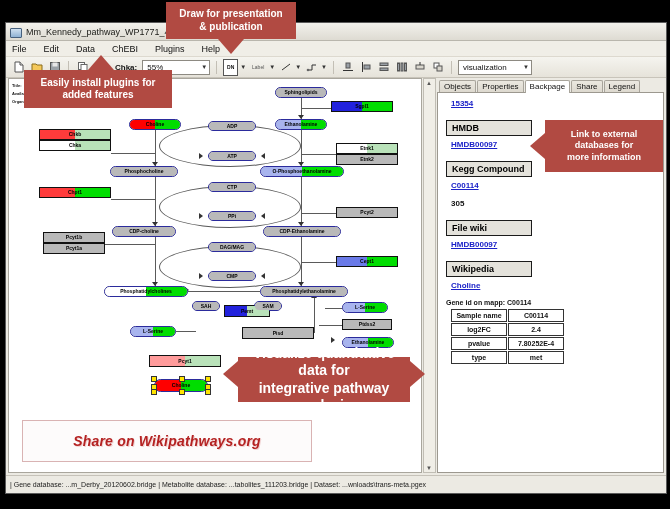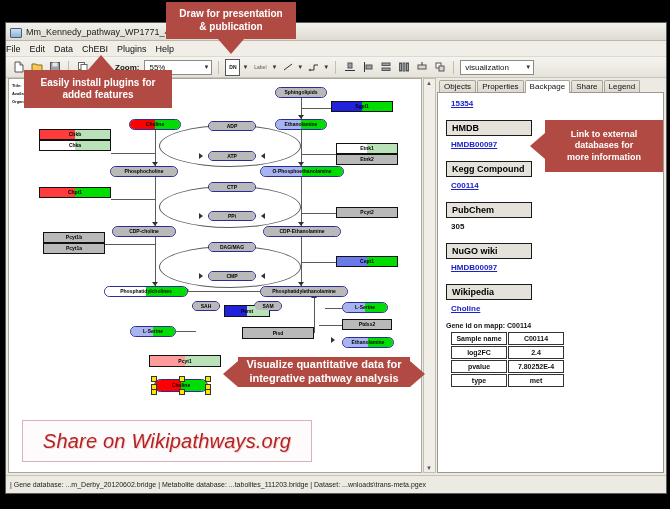--- a/index.html
+++ b/index.html
@@ -11,21 +11,21 @@
 
   
   .titlebar{height:17px;background:linear-gradient(#f2f1ec,#dedbd2);border-bottom:1px solid #b9b6ad;
             display:flex;align-items:center;padding:0 4px;}
   .titlebar .ticon{width:11px;height:11px;margin-right:5px;position:relative;}
   .titlebar .ticon:before{content:"";position:absolute;left:0;top:2px;width:10px;height:8px;
             border:1px solid #46607d;background:linear-gradient(#cfe0f0,#8fb2d4);border-radius:1px;}
   .titlebar .ttext{font-size:9px;color:#20201c;white-space:nowrap;overflow:hidden;}
 
   
-  .menubar{height:15px;background:#f0eee7;border-bottom:1px solid #ddd9cf;display:flex;align-items:center;}
+  .menubar{height:15px;background:#f0eee7;border-bottom:1px solid #ddd9cf;display:flex;align-items:center;padding-left:6px;gap:8px;}
   .menubar span{font-size:9px;color:#111;margin-right:9px;cursor:default;}
 
   
   .toolbar{height:20px;background:linear-gradient(#f5f4ef,#e6e3da);border-bottom:1px solid #c8c4ba;
            display:flex;align-items:center;padding-left:5px;gap:3px;position:relative;}
   .tbtn{width:15px;height:15px;display:flex;align-items:center;justify-content:center;font-size:10px;color:#44484c;}
   .tsep{width:1px;height:13px;background:#c3bfb5;margin:0 3px;}
   .zlabel{font-size:8px;color:#111;margin:0 2px 0 4px;font-weight:bold;}
   .combo{height:13px;background:#fff;border:1px solid #8d8a82;display:flex;align-items:center;
          justify-content:space-between;font-size:8px;color:#111;padding:0 2px;}
@@ -98,21 +98,21 @@
            font-size:10px;line-height:1.25;display:flex;align-items:center;justify-content:center;
            padding:5px 8px;box-sizing:border-box;z-index:40;}
   .ptr{position:absolute;width:0;height:0;z-index:40;}
   .ptrD{border-left:13px solid transparent;border-right:13px solid transparent;border-top:15px solid #b14a42;}
   .ptrU{border-left:13px solid transparent;border-right:13px solid transparent;border-bottom:15px solid #b14a42;}
   .ptrL{border-top:13px solid transparent;border-bottom:13px solid transparent;border-right:15px solid #b14a42;}
   .ptrR{border-top:13px solid transparent;border-bottom:13px solid transparent;border-left:15px solid #b14a42;}
 
   .sharebox{position:absolute;left:22px;top:420px;width:288px;height:40px;background:#fdfbfb;
             border:1px solid #d9b3b3;display:flex;align-items:center;justify-content:center;z-index:41;}
-  .sharebox span{font-size:20px;font-weight:normal;font-style:italic;color:#b42222;
+  .sharebox span{font-size:14px;font-weight:bold;font-style:italic;color:#b42222;
                  text-shadow:1px 1px 0 #f1d4d4;letter-spacing:.2px;}
 </style>
 </head>
 <body>
 
 <div id="root">
 
   <div class="win">
 
     <div class="titlebar">
@@ -153,21 +153,21 @@
             <rect x="1.5" y="1.5" width="6" height="7" fill="#fff" stroke="#666"></rect>
             <rect x="4" y="3.5" width="6" height="7" fill="#fff" stroke="#666"></rect>
           </svg>
       </div>
       <div class="tbtn">
         <svg width="12" height="12" viewBox="0 0 12 12">
             <rect x="2" y="2" width="8" height="9" fill="#e4dfcf" stroke="#666"></rect>
             <rect x="4" y="1" width="4" height="2" fill="#9aa0a6" stroke="#555"></rect>
           </svg>
       </div>
-      <span class="zlabel">Zoom:</span>
+      <span class="zlabel">Chka:</span>
       <div class="combo zcombo">
         <span class="cv">55%</span>
         <span class="ca">▼</span>
       </div>
       <div class="tsep"></div>
       <div class="tbtn" style="width:13px;border:1px solid #555;background:#fff;font-size:5px;font-weight:bold;color:#111">
           <span>DN</span>
         </div>
       <span class="tdd">▼</span>
       <div class="tbtn" style="width:18px;font-size:5px;color:#555">
@@ -482,24 +482,23 @@
         <div class="panelbody">
 
           <a class="dblink" href="#">15354</a>
 
           <div class="dbhead">HMDB</div>
           <a class="dblink" href="#">HMDB00097</a>
 
           <div class="dbhead">Kegg Compound</div>
           <a class="dblink" href="#">C00114</a>
 
-          <div class="dbhead">PubChem</div>
           <span class="dbplain">305</span>
 
-          <div class="dbhead">NuGO wiki</div>
+          <div class="dbhead">File wiki</div>
           <a class="dblink" href="#">HMDB00097</a>
 
           <div class="dbhead">Wikipedia</div>
           <a class="dblink" href="#">Choline</a>
 
           <div class="geneid">Gene id on mapp: C00114</div>
           <table class="expr">
             <tbody>
                 <tr>
               <td>Sample name</td>
@@ -534,21 +533,21 @@
 
   <div class="callout" style="left:24px;top:70px;width:148px;height:38px;white-space:pre-line">Easily install plugins for
 added features</div>
   <div class="ptr ptrU" style="left:88px;top:55px"></div>
 
   <div class="callout" style="left:545px;top:120px;width:118px;height:52px;white-space:pre-line;font-size:9px">Link  to external
 databases  for
 more information</div>
   <div class="ptr ptrL" style="left:530px;top:133px"></div>
 
-  <div class="callout" style="left:238px;top:357px;width:172px;height:30px;white-space:pre-line;font-size:11px">Visualize quantitative data  for
+  <div class="callout" style="left:238px;top:357px;width:172px;height:45px;white-space:pre-line;font-size:14px">Visualize quantitative data  for
 integrative pathway analysis</div>
   <div class="ptr ptrL" style="left:223px;top:361px"></div>
   <div class="ptr ptrR" style="left:410px;top:361px"></div>
 
   <div class="sharebox">
     <span>Share on Wikipathways.org</span>
   </div>
 
 </div>
 

